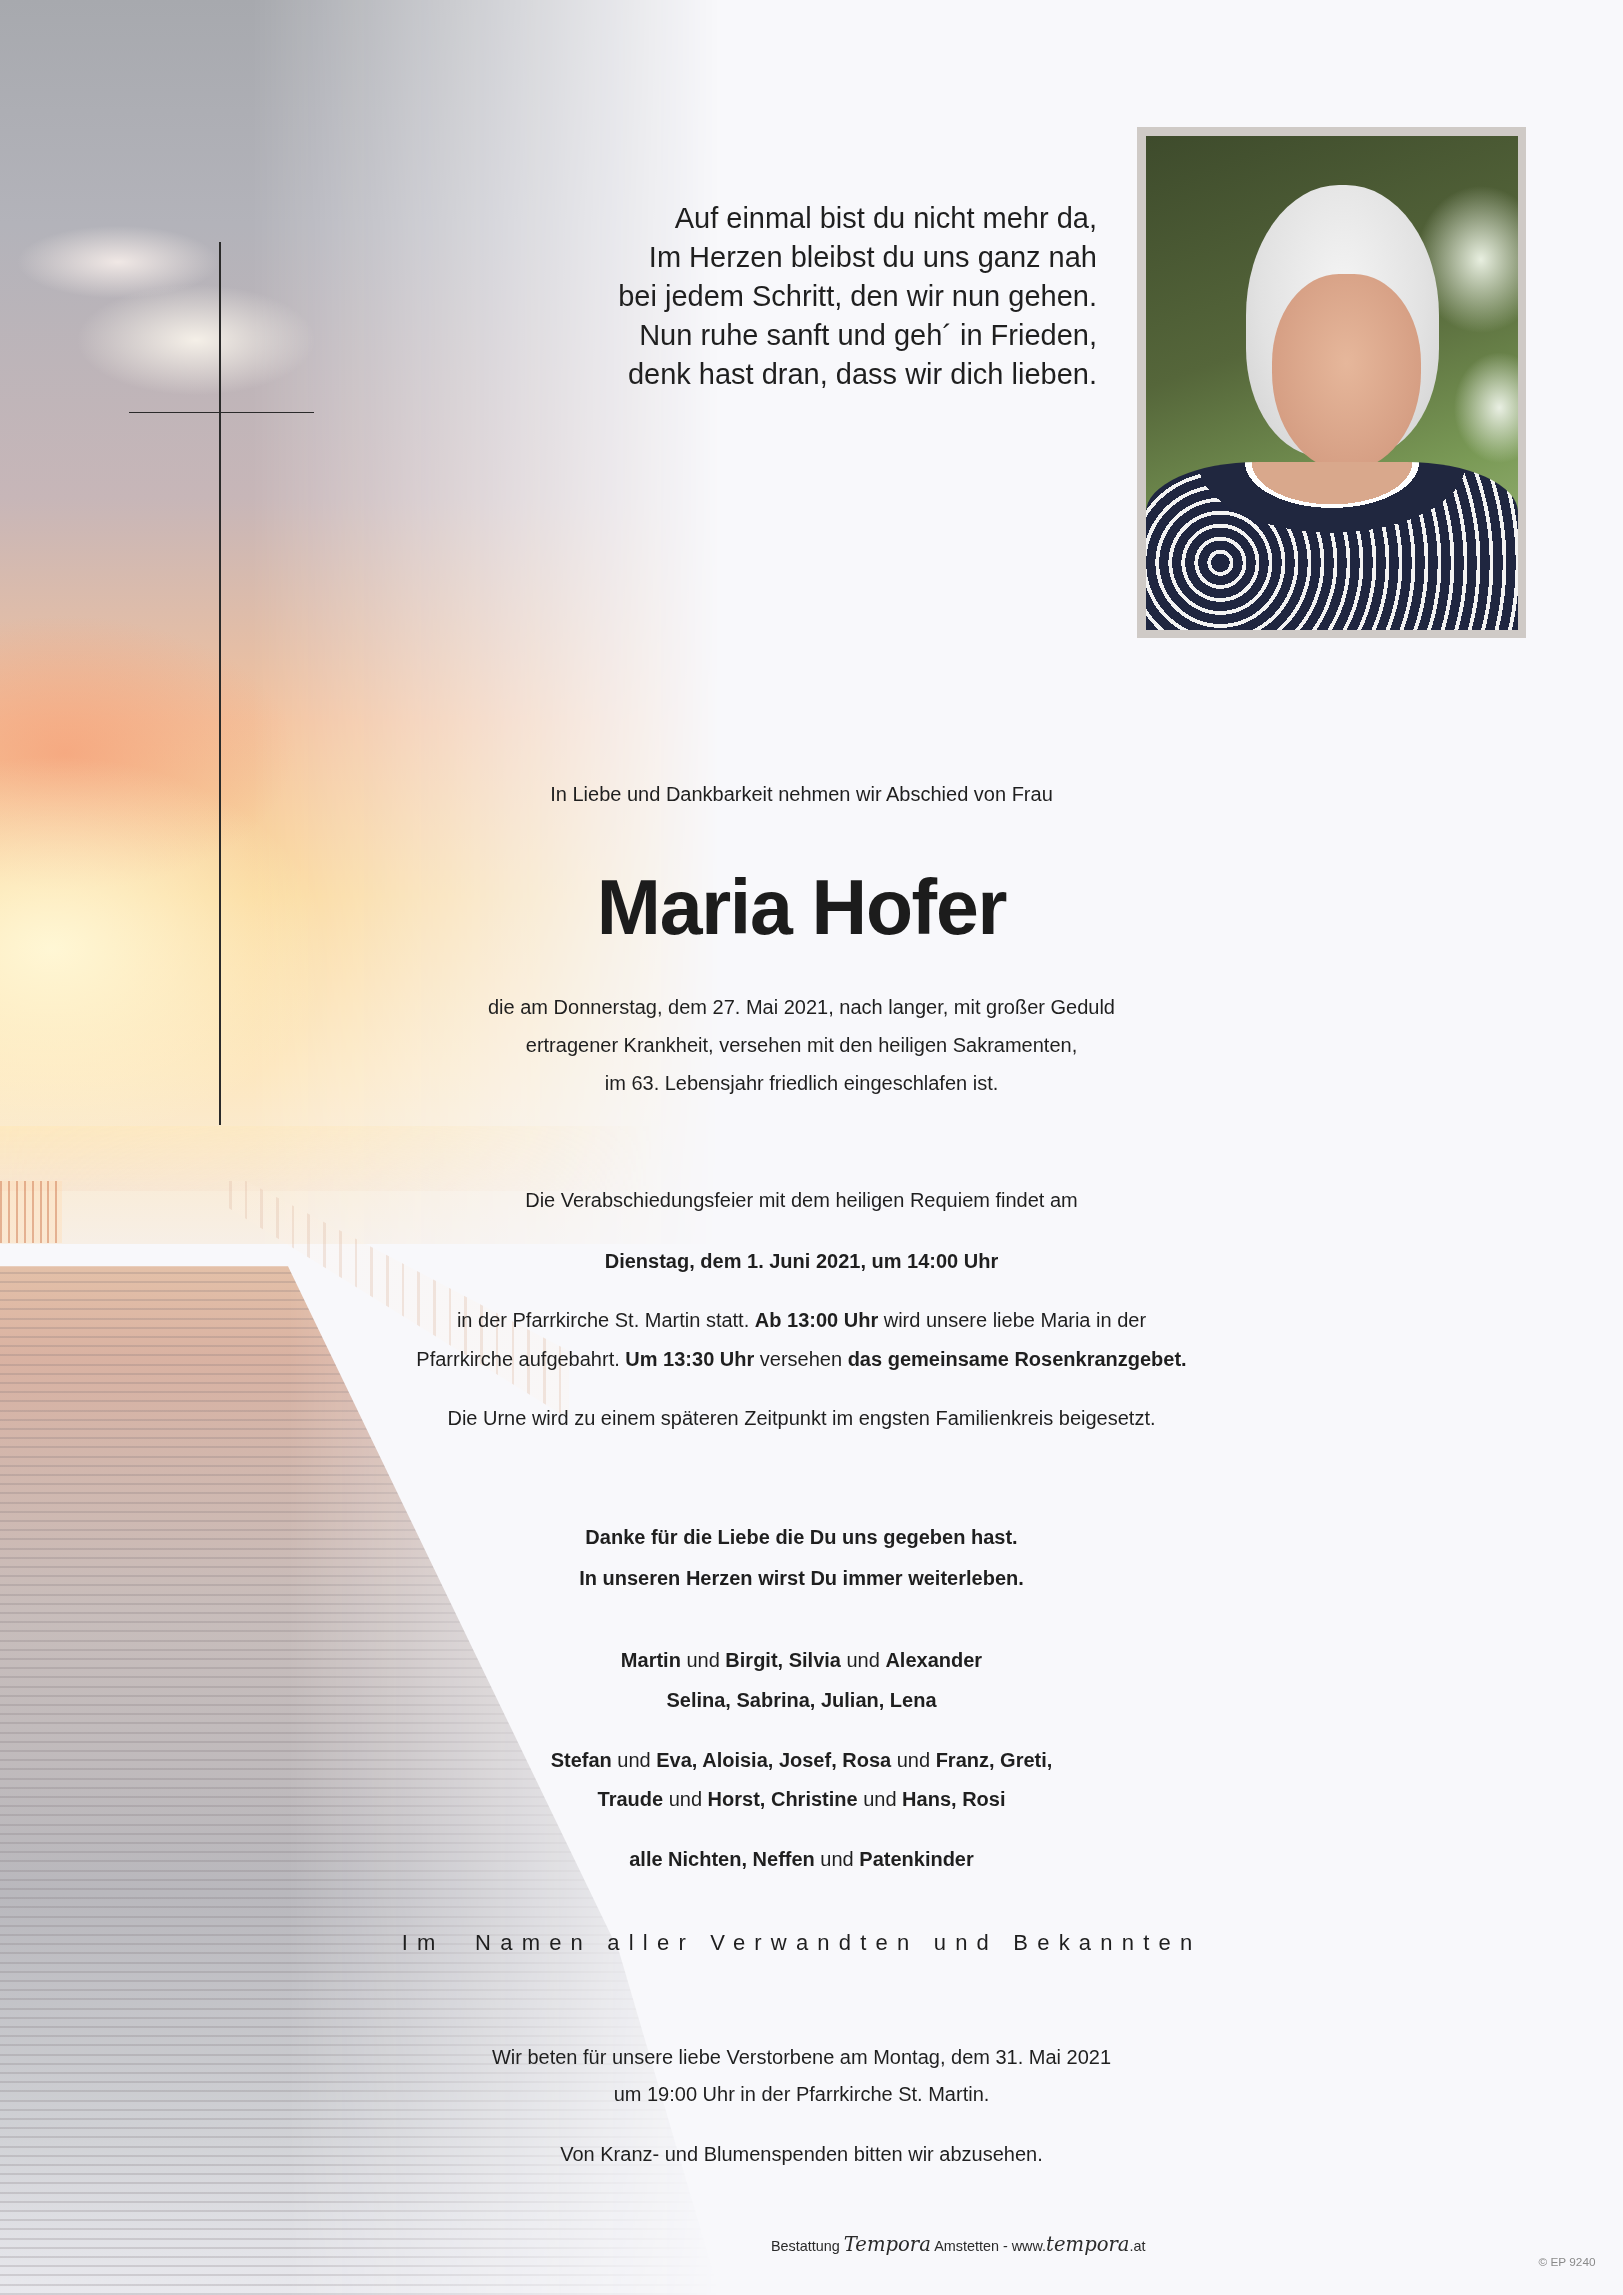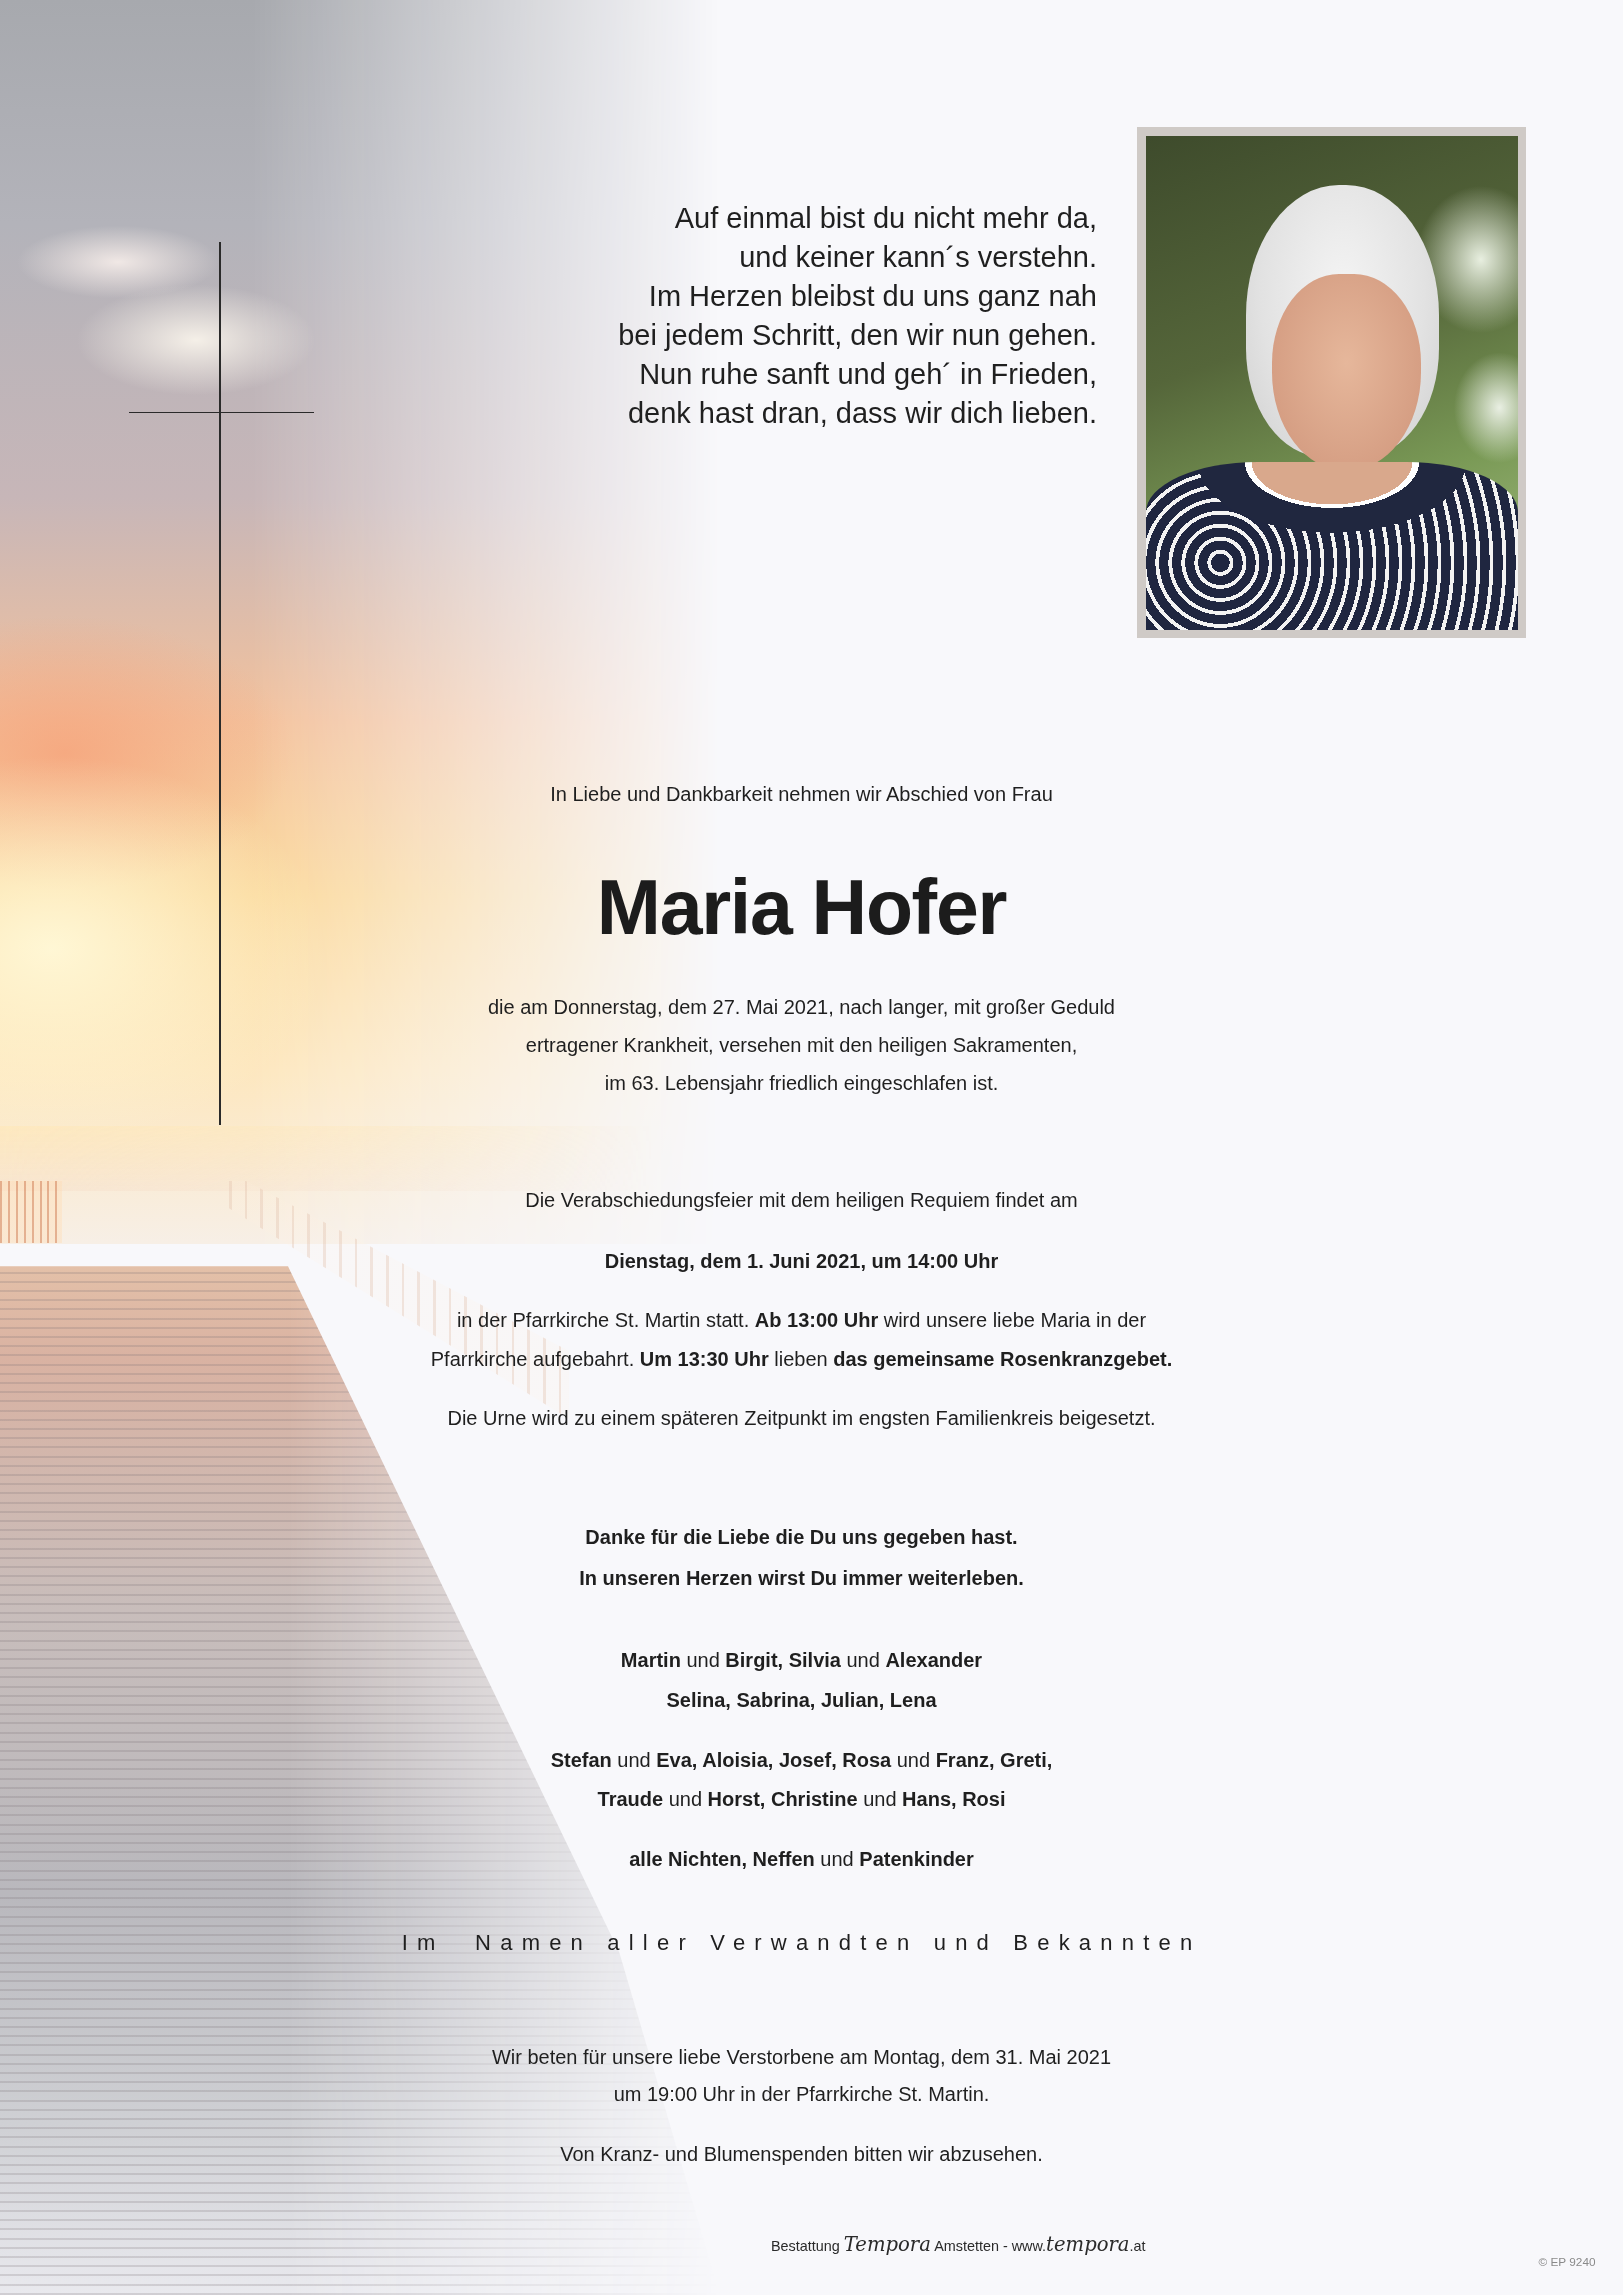--- a/index.html
+++ b/index.html
@@ -112,21 +112,20 @@
   <div class="bg-rail-right"></div>
 </div>
 
 <div>
   <div class="cross-v"></div>
   <div class="cross-h"></div>
 </div>
 
 <div class="poem">
   <div>Auf einmal bist du nicht mehr da,</div>
-  <div>und keiner kann´s verstehn.</div>
   <div>Im Herzen bleibst du uns ganz nah</div>
   <div>bei jedem Schritt, den wir nun gehen.</div>
   <div>Nun ruhe sanft und geh´ in Frieden,</div>
   <div>denk hast dran, dass wir dich lieben.</div>
 </div>
 
 <div class="photo-frame">
   <div class="photo">
     <div class="hair"></div>
     <div class="face"></div>
@@ -141,21 +140,21 @@
   <div class="line" style="top:996px; left:-164px;">die am Donnerstag, dem 27. Mai 2021, nach langer, mit großer Geduld</div>
   <div class="line" style="top:1034px; left:-164px;">ertragener Krankheit, versehen mit den heiligen Sakramenten,</div>
   <div class="line" style="top:1072px; left:-164px;">im 63. Lebensjahr friedlich eingeschlafen ist.</div>
 
   <div class="line" style="top:1189px; left:-164px;">Die Verabschiedungsfeier mit dem heiligen Requiem findet am</div>
   <div class="line b" style="top:1250px; left:-164px;">Dienstag, dem 1. Juni 2021, um 14:00 Uhr</div>
   <div class="line" style="top:1309px; left:-164px;">
     <span>in der Pfarrkirche St. Martin statt. </span><span class="b">Ab 13:00 Uhr</span><span> wird unsere liebe Maria in der</span>
   </div>
   <div class="line" style="top:1348px; left:-164px;">
-    <span>Pfarrkirche aufgebahrt. </span><span class="b">Um 13:30 Uhr</span><span> lieben </span><span class="b">das gemeinsame Rosenkranzgebet.</span>
+    <span>Pfarrkirche aufgebahrt. </span><span class="b">Um 13:30 Uhr</span><span> versehen </span><span class="b">das gemeinsame Rosenkranzgebet.</span>
   </div>
   <div class="line" style="top:1407px; left:-164px;">Die Urne wird zu einem späteren Zeitpunkt im engsten Familienkreis beigesetzt.</div>
 
   <div class="line b" style="top:1526px; left:-164px;">Danke für die Liebe die Du uns gegeben hast.</div>
   <div class="line b" style="top:1567px; left:-164px;">In unseren Herzen wirst Du immer weiterleben.</div>
 
   <div class="line" style="top:1649px; left:-164px;">
     <span class="b">Martin</span><span> und </span><span class="b">Birgit, Silvia</span><span> und </span><span class="b">Alexander</span>
   </div>
   <div class="line b" style="top:1689px; left:-164px;">Selina, Sabrina, Julian, Lena</div>

